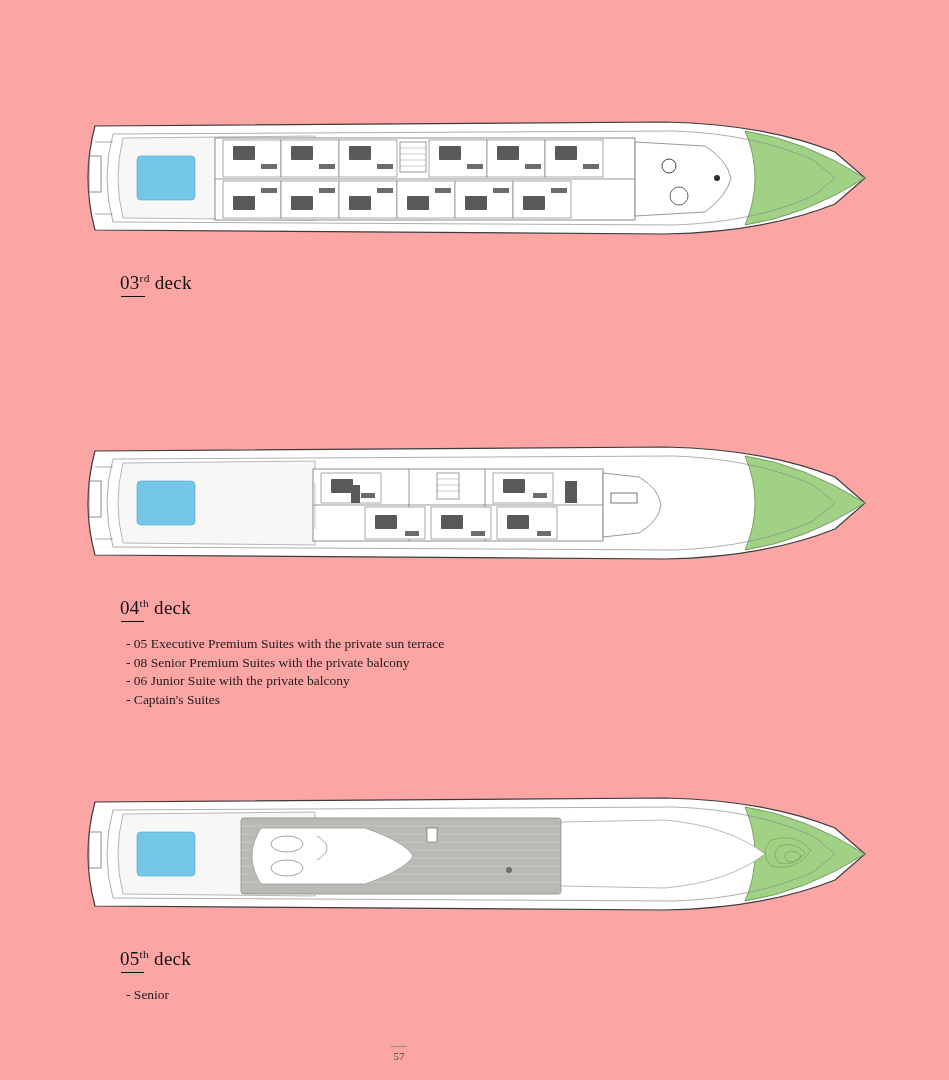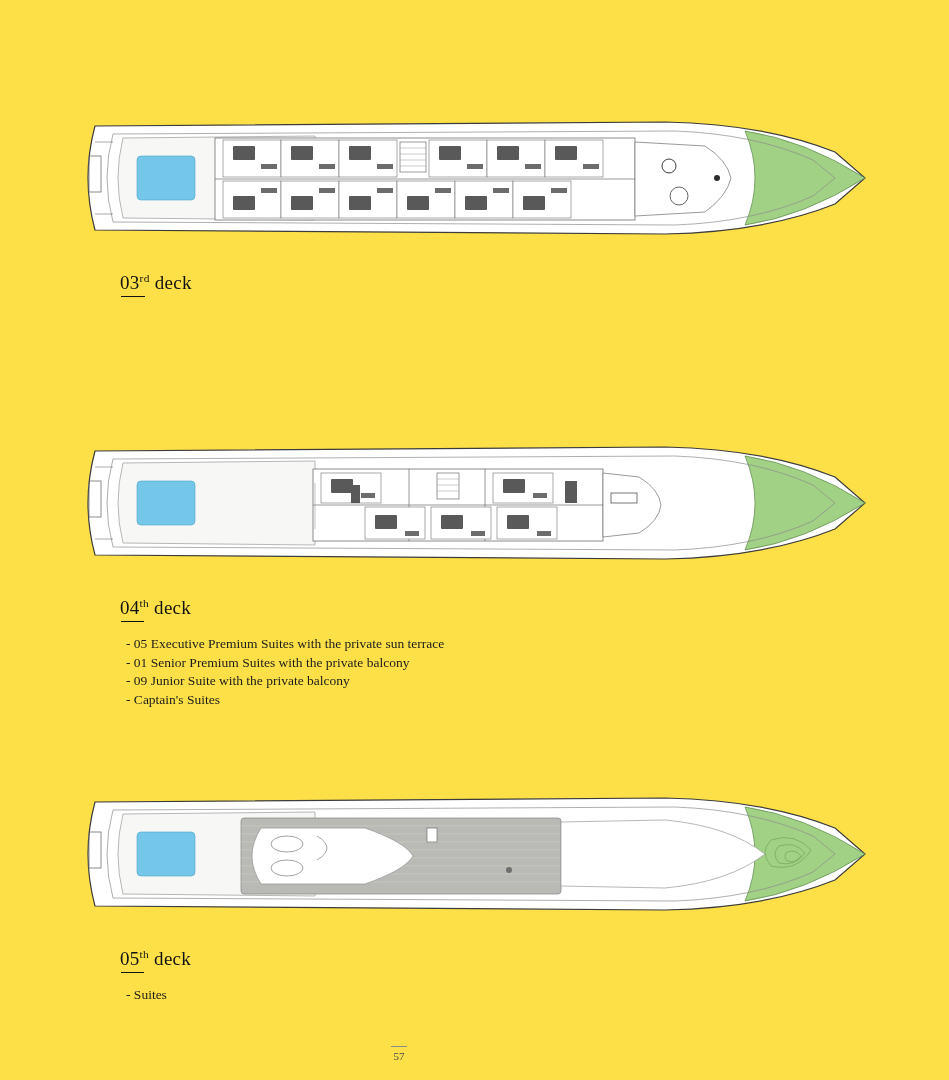--- a/index.html
+++ b/index.html
@@ -12,21 +12,21 @@
     height: 1080px;
     position: relative;
     font-family: "Liberation Serif", serif;
     color: #1a1a1a;
     overflow: hidden;
   }
   .page {
     position: relative;
     width: 949px;
     height: 1080px;
-    background: #fde047;
+    background: #fca5a5;
   }
 
   .deck-block {
     position: absolute;
     left: 0;
     width: 949px;
   }
   #deck-block-0 { top: 108px; }
   #deck-block-1 { top: 433px; }
   #deck-block-2 { top: 784px; }
@@ -241,22 +241,22 @@
         <rect x="546" y="60" width="26" height="10" fill="none" stroke="#3d3d3d" stroke-width="0.7"></rect>
 
         <line x1="250" y1="50" x2="250" y2="96" stroke="#9a9a9a" stroke-width="0.6"></line>
       </svg>
     </div>
     <div class="deck-caption">
       <span class="num"><span>04</span><sup>th</sup></span><span class="word">deck</span>
     </div>
     <ul class="deck-list">
       <li>- 05 Executive Premium Suites with the private sun terrace</li>
-      <li>- 01 Senior Premium Suites with the private balcony</li>
-      <li>- 09 Junior Suite with the private balcony</li>
+      <li>- 08 Senior Premium Suites with the private balcony</li>
+      <li>- 06 Junior Suite with the private balcony</li>
       <li>- Captain's Suites</li>
     </ul>
   </div>
 
   <div class="deck-block" id="deck-block-2">
     <div class="plan-wrap">
       <svg class="plan-svg" width="820" height="140" viewBox="0 0 820 140">
         <path d="M30 18 L600 14 Q700 16 770 44 L800 70 L770 96 Q700 124 600 126 L30 122 Q16 70 30 18 Z" fill="#ffffff" stroke="#3c3c3c" stroke-width="1.2"></path>
         <path d="M680 23 Q740 32 800 70 Q740 108 680 117 Q700 70 680 23 Z" fill="#9ccf7f" stroke="#5d8c4b" stroke-width="0.8" opacity="0.95"></path>
 
@@ -291,21 +291,21 @@
         <rect x="362" y="44" width="10" height="14" fill="#ffffff" stroke="#6f6f6f" stroke-width="0.7"></rect>
         <circle cx="444" cy="86" r="3" fill="#6f6f6f"></circle>
 
         <path d="M496 38 L600 36 Q664 42 700 70 Q664 98 600 104 L496 102 Z" fill="#ffffff" stroke="#9a9a9a" stroke-width="0.7"></path>
       </svg>
     </div>
     <div class="deck-caption">
       <span class="num"><span>05</span><sup>th</sup></span><span class="word">deck</span>
     </div>
     <ul class="deck-list">
-      <li>- Suites</li>
+      <li>- Senior</li>
     </ul>
   </div>
 
   <div class="folio">
     <span class="rule"></span>
     <span>57</span>
   </div>
 
 </div>
 

